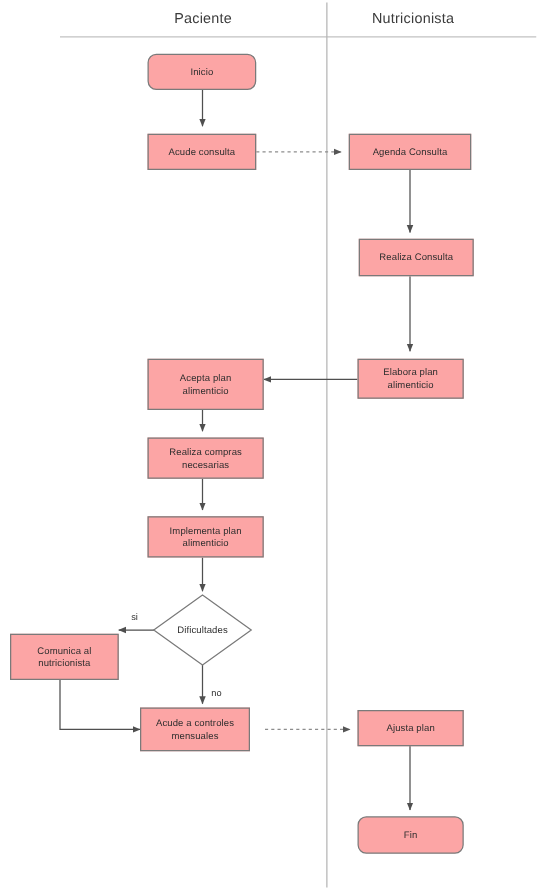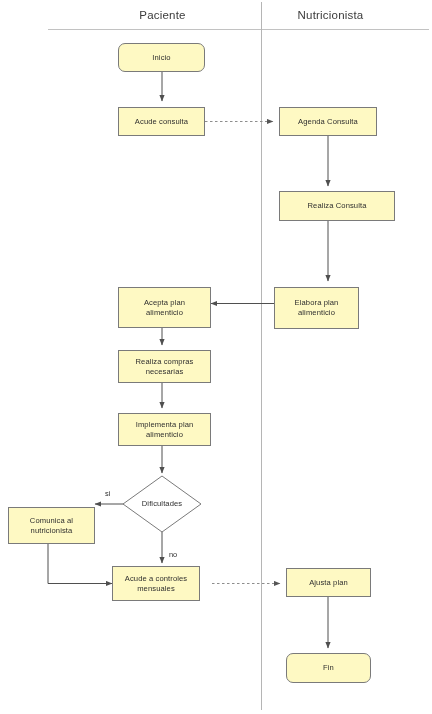--- a/index.html
+++ b/index.html
@@ -31,21 +31,21 @@
     font-size: 11.5px;
     color: #3b3b3b;
     text-align: center;
     letter-spacing: 0.2px;
     white-space: nowrap;
     line-height: 14px;
   }
   .node {
     position: absolute;
     box-sizing: border-box;
-    background: #fef9c3;
+    background: #fca5a5;
     border: 1px solid #7a7a7a;
     display: flex;
     align-items: center;
     justify-content: center;
     text-align: center;
   }
   .node.terminator {
     border-radius: 7px;
   }
   .node-label {
@@ -133,25 +133,25 @@
   </div>
 
   <div class="node" style="left:118px; top:107px; width:87px; height:29px;">
     <span class="node-label">Acude consulta</span>
   </div>
 
   <div class="node" style="left:279px; top:107px; width:98px; height:29px;">
     <span class="node-label">Agenda Consulta</span>
   </div>
 
-  <div class="node" style="left:279px; top:191px; width:116px; height:30px;">
+  <div class="node" style="left:287px; top:191px; width:92px; height:30px;">
     <span class="node-label">Realiza Consulta</span>
   </div>
 
-  <div class="node" style="left:274px; top:287px; width:85px; height:42px;">
+  <div class="node" style="left:286px; top:287px; width:85px; height:32px;">
     <span class="node-label">Elabora plan
 alimenticio</span>
   </div>
 
   <div class="node" style="left:118px; top:287px; width:93px; height:41px;">
     <span class="node-label">Acepta plan
 alimenticio</span>
   </div>
 
   <div class="node" style="left:118px; top:350px; width:93px; height:33px;">

